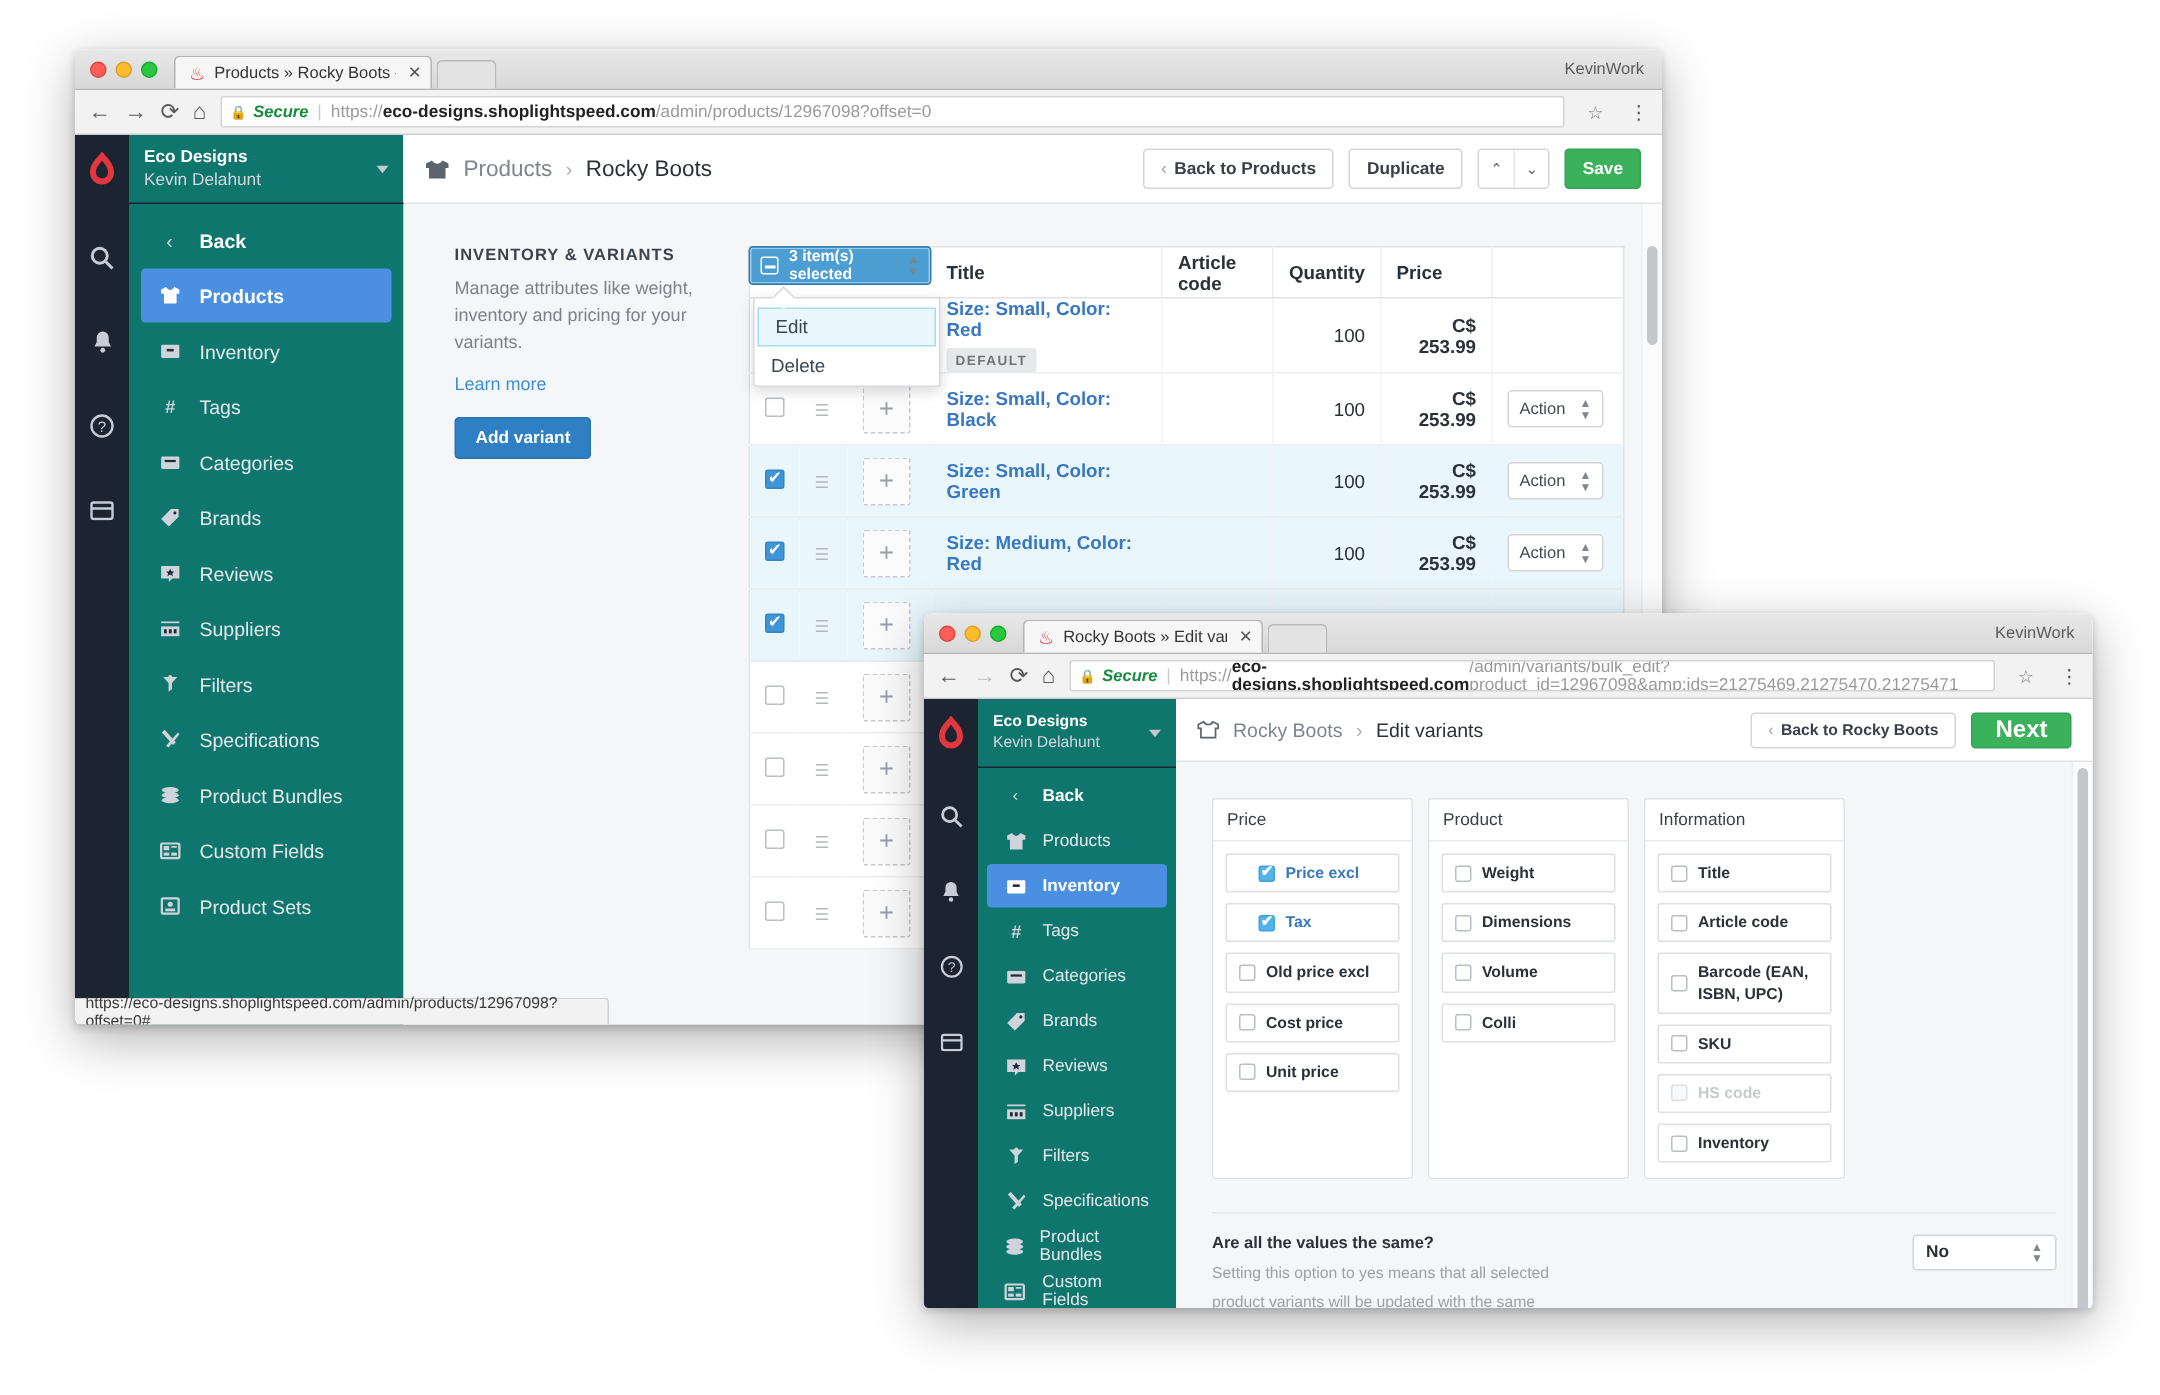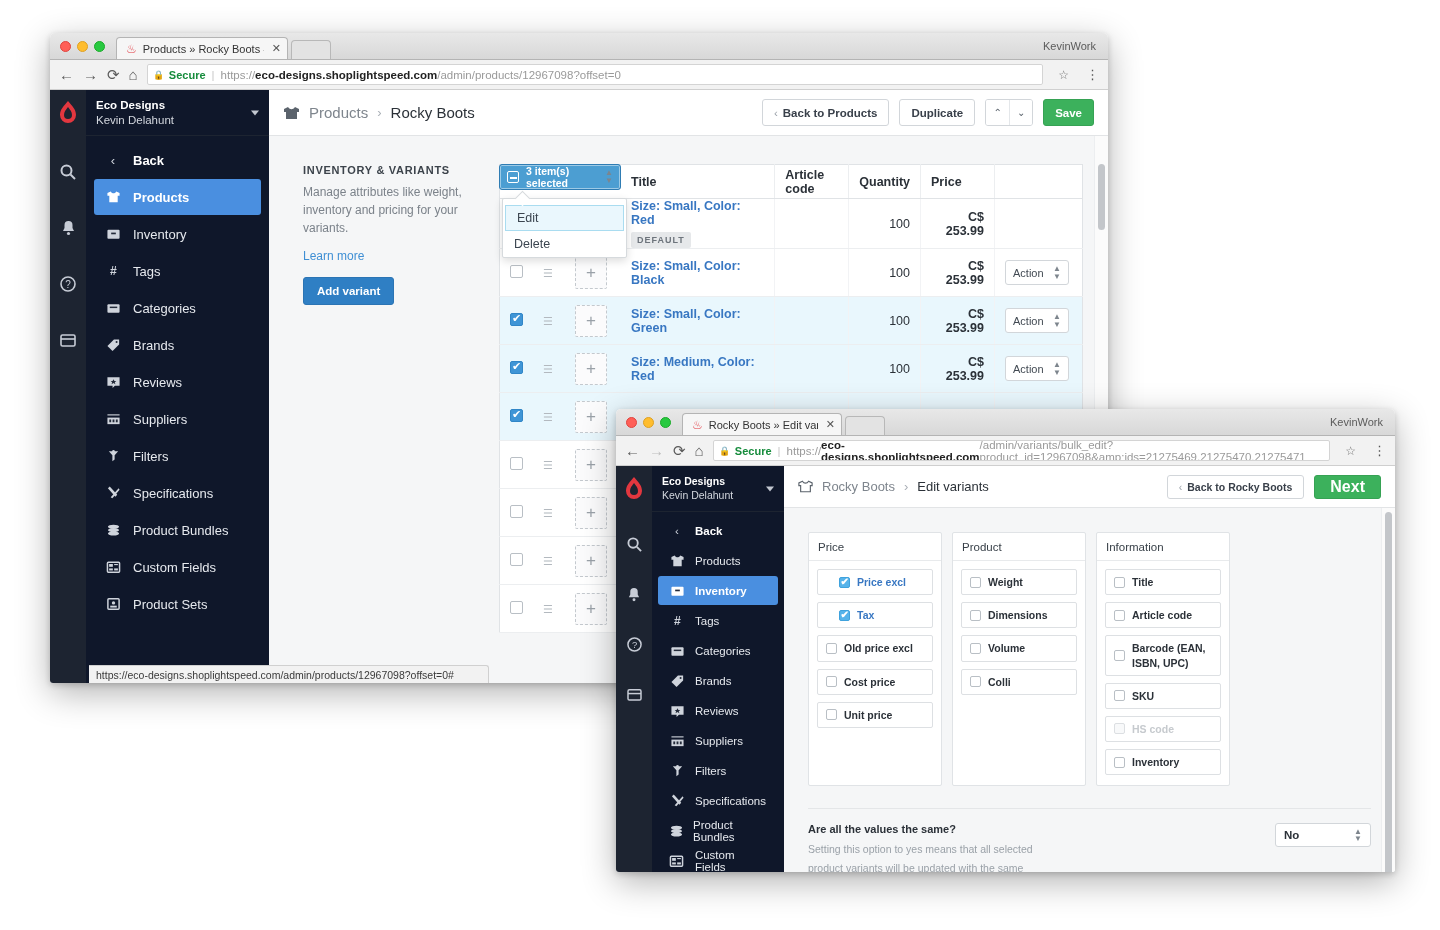--- a/index.html
+++ b/index.html
@@ -33,35 +33,35 @@
   .tabghost { width:40px; height:19px; background:#e3e3e3; border:1px solid #b8b8b8;
               border-bottom:none; border-radius:4px 4px 0 0; margin-left:3px; }
 
   .urlbar { height:30px; background:#f2f2f2; border-bottom:1px solid #cfcfcf;
             display:flex; align-items:center; padding:0 9px; gap:9px; }
   .navbtn { font-size:15px; color:#5a5a5a; line-height:1; cursor:default; }
   .navbtn.dim { color:#bdbdbd; }
   .omnibox { flex:1; height:21px; background:#fff; border:1px solid #d4d4d4; border-radius:2px;
              display:flex; align-items:center; padding:0 6px; font-size:11.5px; overflow:hidden; }
   .lock { color:#168c3c; font-size:9px; margin-right:4px; }
-  .secure { color:#168c3c; font-weight:bold; font-size:11px; }
+  .secure { color:#168c3c; font-weight:bold; font-size:11px;font-style:italic; }
   .sep { color:#c9c9c9; margin:0 6px; }
   .u-dim { color:#9a9a9a; }
   .u-strong { color:#222; font-weight:bold; }
   .starbtn { color:#777; font-size:12px; margin-left:6px; }
   .dots { color:#555; font-size:13px; letter-spacing:0; margin-left:8px; line-height:.7;}
 
   
   .app { display:flex; background:#f5f6f7; }
   .railwrap { display:flex; }
   .rail { width:36px; background:#1d2431; display:flex; flex-direction:column; align-items:center; }
   .railLogo { height:46px; display:flex; align-items:center; justify-content:center; }
   .railIcon { width:34px; height:36px; display:flex; align-items:center; justify-content:center;
               color:#c7ccd6; }
-  .nav { background:#0f172a; }
+  .nav { background:#0f766e; }
   .acct { height:46px; display:flex; align-items:center; padding:0 10px; position:relative;
           border-bottom:1px solid #1d2431; }
   .acct .shop { color:#fff; font-size:11.5px; font-weight:bold; line-height:1.25; }
   .acct .user { color:#d3d7de; font-size:11.5px; line-height:1.25; }
   .caret { position:absolute; right:10px; top:50%; transform:translateY(-50%);
            border-left:4px solid transparent; border-right:4px solid transparent;
            border-top:5px solid #c3c8d1; }
   .navitem { display:flex; align-items:center; gap:11px; height:36px; padding:0 10px;
              color:#e6e9ee; font-size:13px; margin:1px 8px; border-radius:3px; }
   .navitem.active { background:#4a8fe0; color:#fff; font-weight:bold; }
@@ -579,21 +579,21 @@
             </div>
           </div>
 
           <div class="scrolltrack" style="top:0; bottom:0; width:14px;">
             <div class="vscroll" style="top:28px; left:3px; height:66px;"></div>
           </div>
         </div>
       </div>
     </div>
 
-    <div class="statusbar" style="width:400px;margin-left:39px;">
+    <div class="statusbar" style="width:356px;">
       <span>https://eco-designs.shoplightspeed.com/admin/products/12967098?offset=0#</span>
     </div>
   </div>
 
   <div class="browser" style="left:616px; top:409px; width:779px; height:463px;">
 
     <div class="titlebar">
       <div class="lights">
         <div class="light l-red"></div>
         <div class="light l-yellow"></div>

